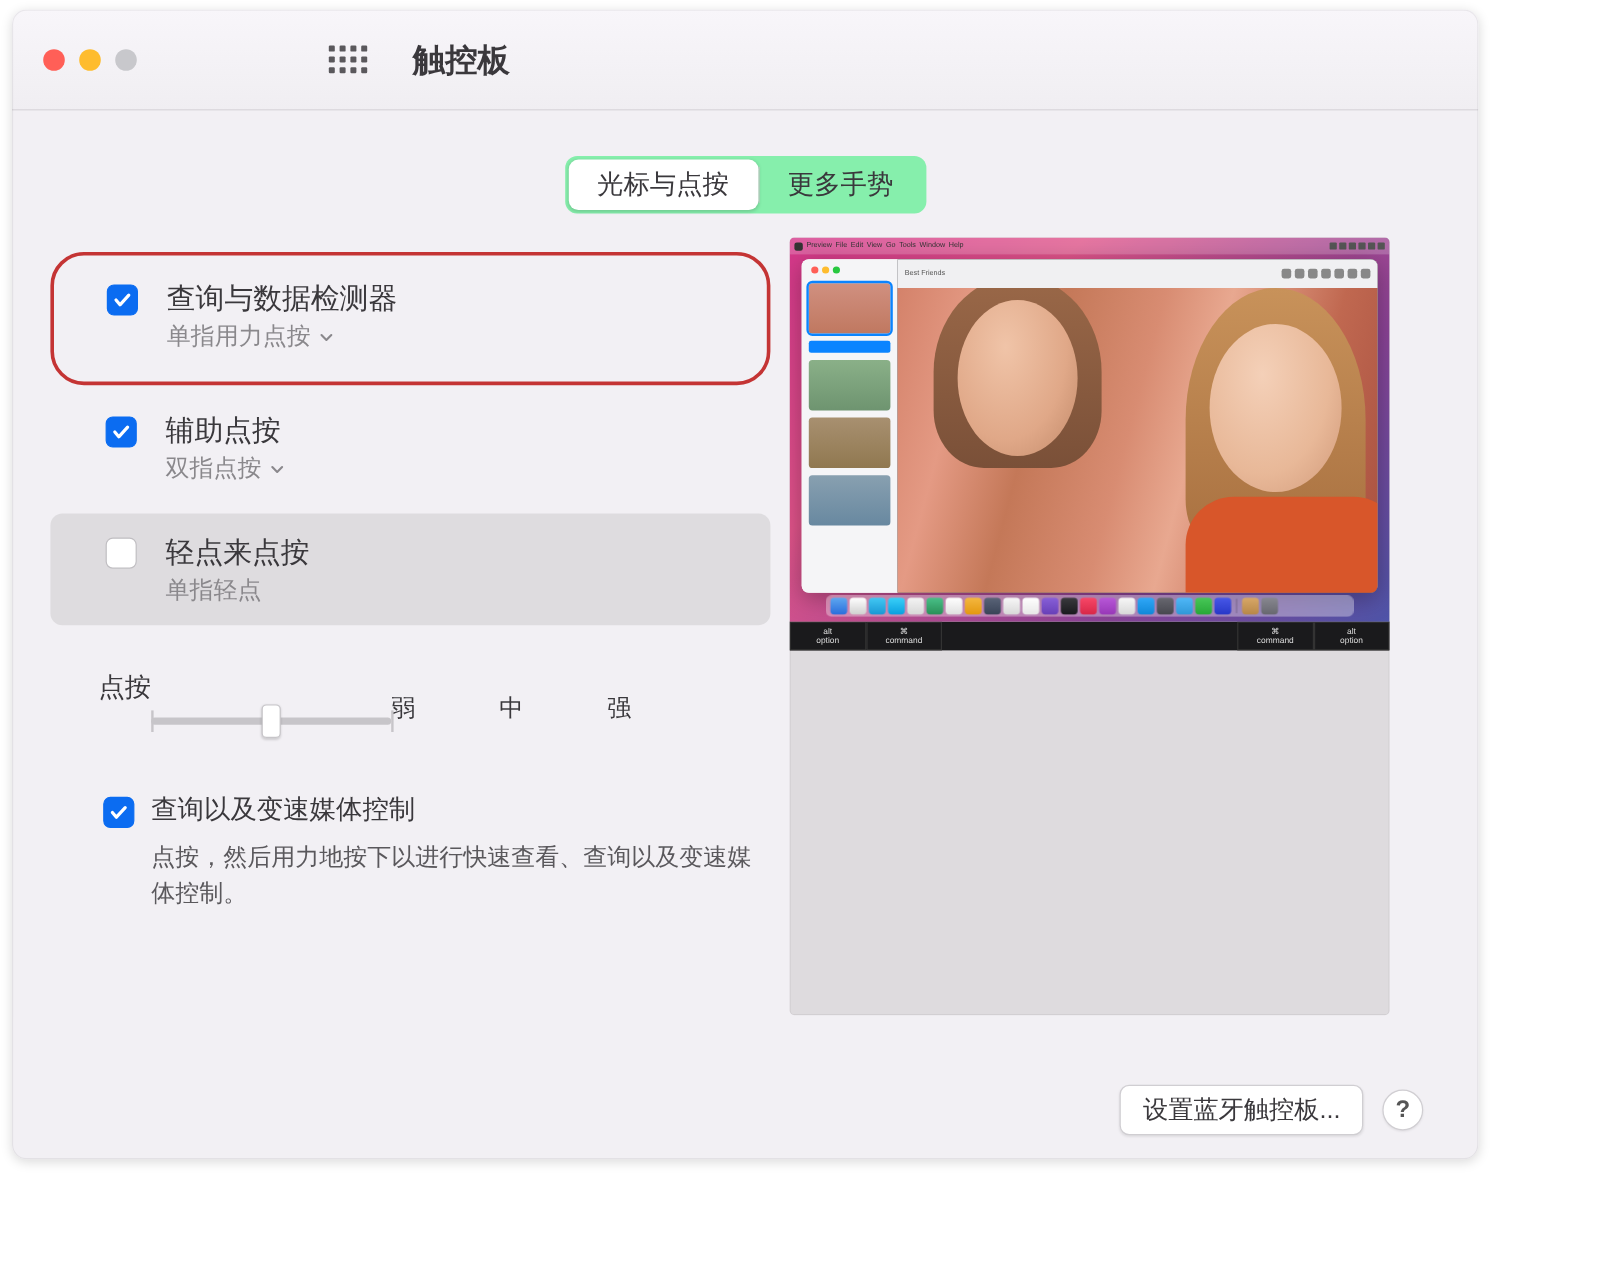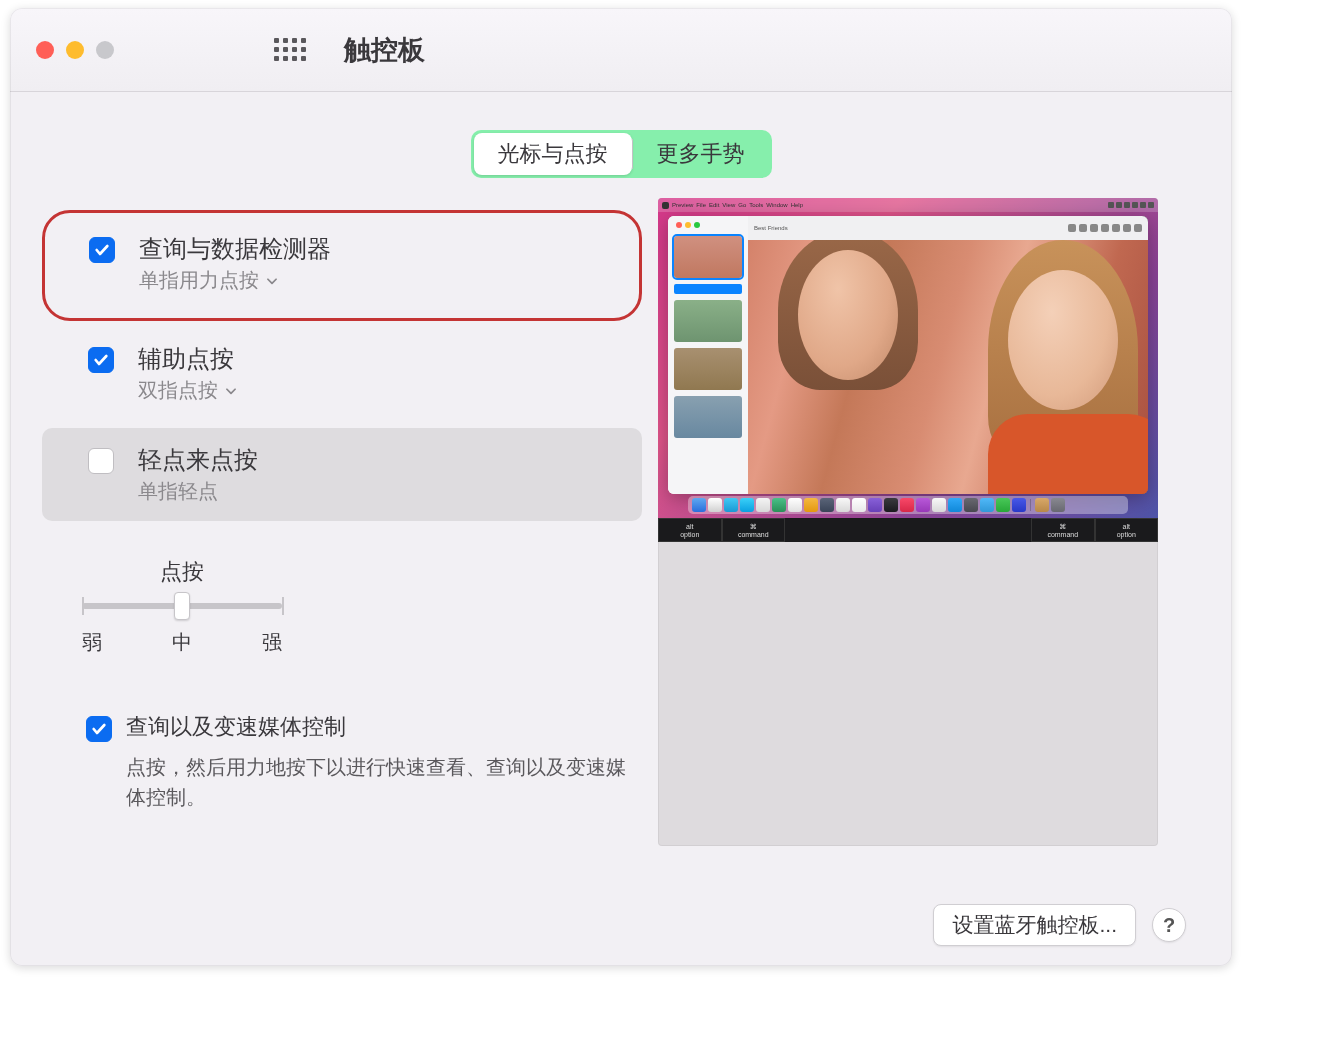--- a/index.html
+++ b/index.html
@@ -39,21 +39,21 @@
   .checkbox { width: 26px; height: 26px; border-radius: 6px; border: 1px solid #c0bec2; background: #fff; flex-shrink: 0; margin-top: 4px; display: flex; align-items: center; justify-content: center; }
   .checkbox.checked { background: #0b6cf1; border-color: #0b6cf1; }
   .checkbox.checked svg { width: 16px; height: 16px; }
   .option-text { margin-left: 24px; }
   .option-title { font-size: 24px; color: #3a383c; }
   .option-sub { font-size: 20px; color: #8a888c; margin-top: 2px; display: flex; align-items: center; gap: 6px; }
   .chev { width: 14px; height: 14px; }
 
   
   .sliders { display: flex; gap: 60px; margin-top: 36px; padding: 0 20px 0 40px; }
-  .slider-group { display: flex; flex-direction: column; align-items: center; }
+  .slider-group { display: flex; flex-direction: row; align-items: flex-end; }
   .slider-title { font-size: 22px; color: #3a383c; margin-bottom: 16px; }
   .slider-track-wrap { position: relative; }
   .slider-track { height: 6px; background: #c7c5c9; border-radius: 3px; position: relative; }
   .slider-ticks { position: absolute; top: -6px; left: 0; width: 100%; height: 18px; }
   .tick { position: absolute; width: 2px; height: 18px; background: #c7c5c9; top: 0; }
   .slider-thumb { position: absolute; top: -11px; width: 16px; height: 28px; background: #fff; border: 1px solid #c7c5c9; border-radius: 4px; box-shadow: 0 1px 2px rgba(0,0,0,0.15); transform: translateX(-50%); }
   .slider-labels { display: flex; justify-content: space-between; width: 100%; margin-top: 20px; font-size: 20px; color: #3a383c; }
 
   
   .bottom-options { margin-top: 56px; padding-left: 44px; }

